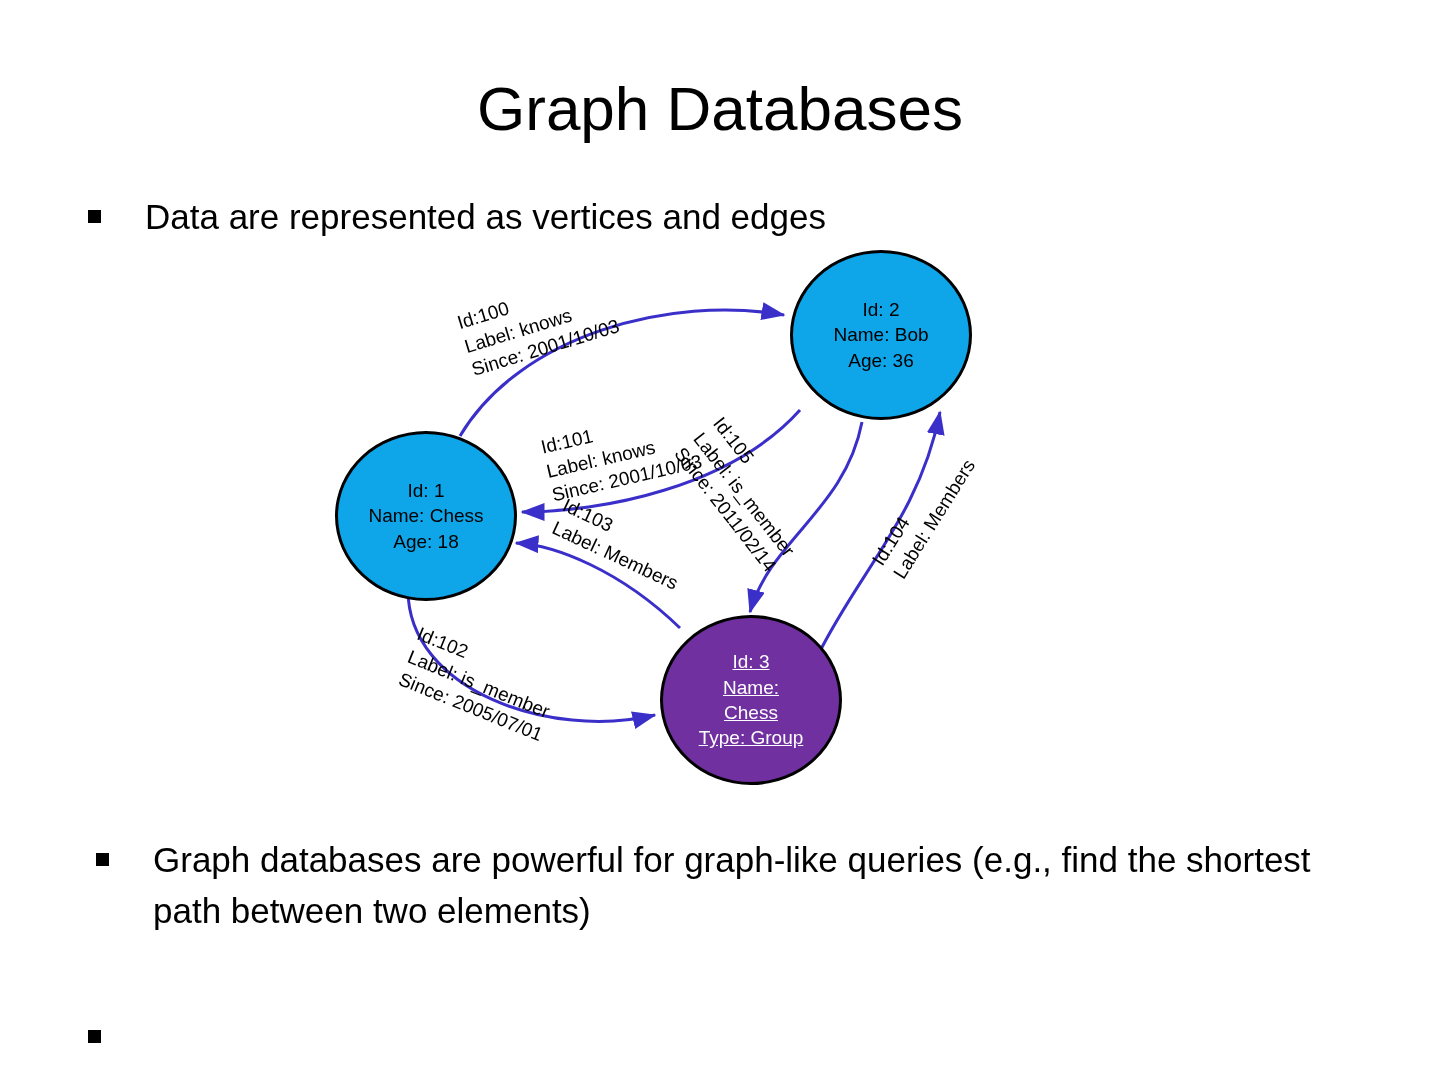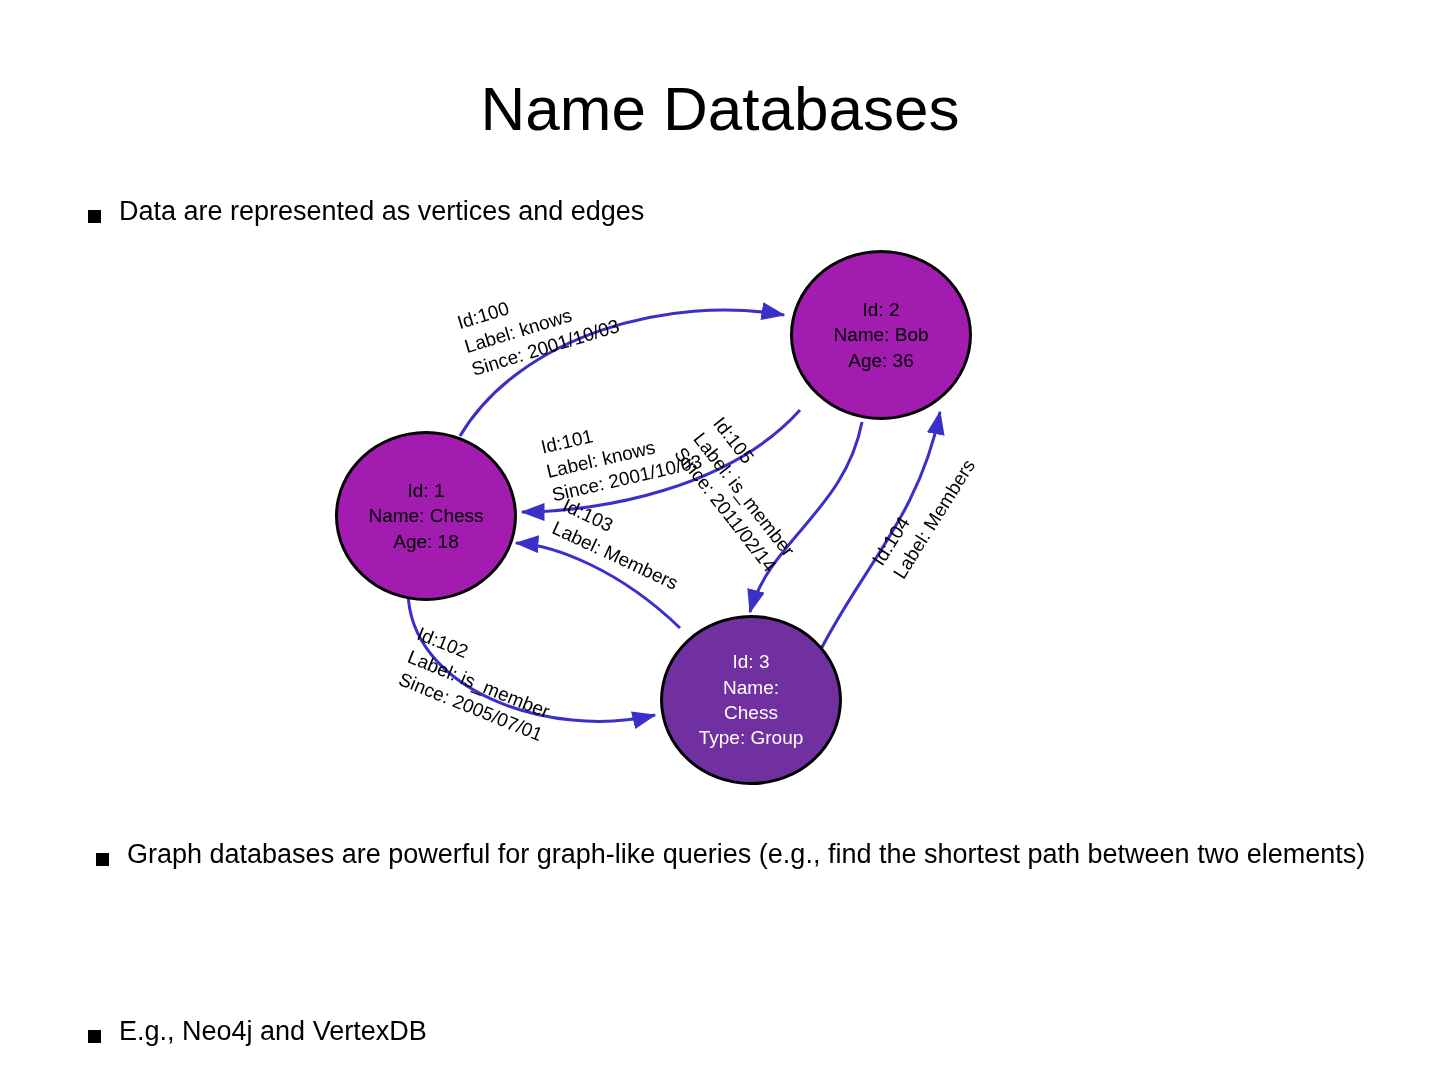--- a/index.html
+++ b/index.html
@@ -37,22 +37,23 @@
     gap: 18px;
   }
   .bullet .marker {
     width: 13px;
     height: 13px;
     background: #000000;
     margin-top: 18px;
     flex: 0 0 auto;
   }
   .bullet .text {
-    font-size: 27px;
+    font-size: 35px;
     line-height: 1.45;
+    margin-left: 26px;
   }
   .bullet-1 { top: 192px; left: 88px; width: 1200px; }
   .bullet-2 { top: 835px; left: 96px; width: 1270px; }
   .bullet-3 { top: 1012px; left: 88px; width: 1200px; }
 
   .graph {
     position: absolute;
     top: 240px;
     left: 300px;
     width: 790px;
@@ -71,22 +72,22 @@
     border-radius: 50%;
     display: flex;
     flex-direction: column;
     align-items: center;
     justify-content: center;
     text-align: center;
     font-size: 19px;
     line-height: 1.33;
     box-sizing: border-box;
   }
-  .node.green { background: #a21caf; color: #000000; }
-  .node.purple { background: #7030a0; color: #ffffff; }
+  .node.green { background: #0ea5e9; color: #000000; }
+  .node.purple { background: #7030a0; color: #ffffff; text-decoration: underline; }
 
   .node-alice { left: 35px; top: 191px; width: 182px; height: 170px; }
   .node-bob   { left: 490px; top: 10px; width: 182px; height: 170px; }
   .node-chess { left: 360px; top: 375px; width: 182px; height: 170px; }
 
   .edge-label {
     position: absolute;
     font-size: 19px;
     line-height: 1.3;
     white-space: nowrap;
@@ -97,21 +98,21 @@
   .el-102 { left: 103px; top: 408px; transform: rotate(22deg); }
   .el-103 { left: 252px; top: 280px; transform: rotate(25deg); }
   .el-105 { left: 368px; top: 218px; transform: rotate(52deg); }
   .el-104 { left: 556px; top: 248px; transform: rotate(-58deg); }
 </style>
 </head>
 <body>
 
 <div class="slide">
 
-  <div class="title">Name Databases</div>
+  <div class="title">Graph Databases</div>
 
   <div class="bullet bullet-1">
     <span class="marker"></span>
     <span class="text">Data are represented as vertices and edges</span>
   </div>
 
   <div class="graph">
 
     <svg viewBox="0 0 790 580">
       <defs>
@@ -188,16 +189,15 @@
 
   </div>
 
   <div class="bullet bullet-2">
     <span class="marker"></span>
     <span class="text">Graph databases are powerful for graph-like queries (e.g., find the shortest path between two elements)</span>
   </div>
 
   <div class="bullet bullet-3">
     <span class="marker"></span>
-    <span class="text">E.g., Neo4j and VertexDB</span>
   </div>
 
 </div>
 
 </body></html>

